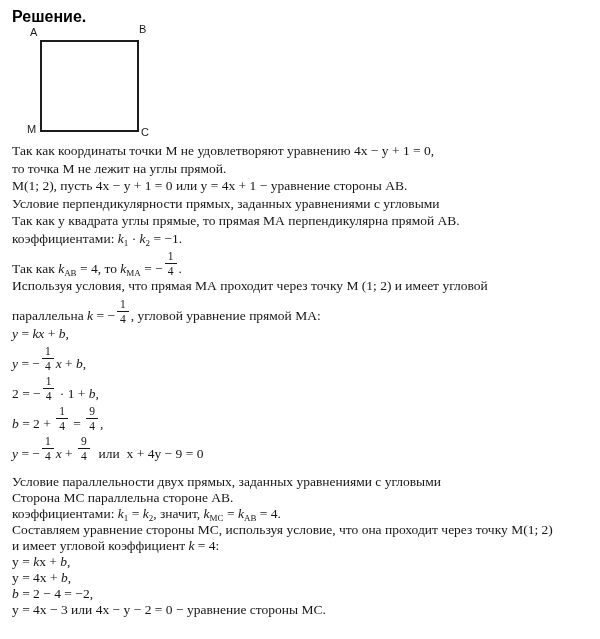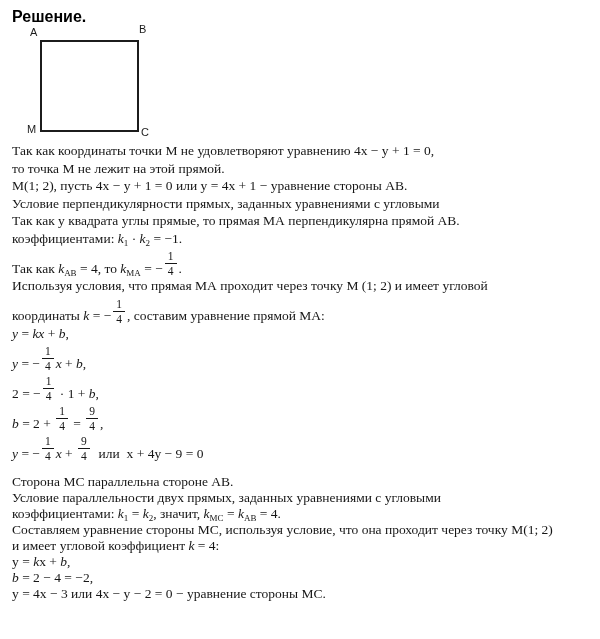--- a/index.html
+++ b/index.html
@@ -50,47 +50,47 @@
     <div class="square"></div>
     <span class="lbl lbl-a">A</span>
     <span class="lbl lbl-b">B</span>
     <span class="lbl lbl-m">M</span>
     <span class="lbl lbl-c">C</span>
   </div>
 
   <div class="content">
     <div class="para1">
         <div class="line"><span class="seg">Так как координаты точки М не удовлетворяют уравнению 4x − y + 1 = 0,</span></div>
-        <div class="line"><span class="seg">то точка М не лежит на этой прямой.</span></div>
+        <div class="line"><span class="seg">то точка М не лежит на углы прямой.</span></div>
         <div class="line"><span class="seg">М(1; 2), пусть 4x − y + 1 = 0 или y = 4x + 1 − уравнение стороны АВ.</span></div>
         <div class="line"><span class="seg">Условие перпендикулярности прямых, заданных уравнениями с угловыми</span></div>
         <div class="line"><span class="seg">Так как у квадрата углы прямые, то прямая МА перпендикулярна прямой АВ.</span></div>
         <div class="line"><span class="seg">коэффициентами: </span><span class="seg"><span class="var">k</span><sub>1</sub></span><span class="seg"> · </span><span class="seg"><span class="var">k</span><sub>2</sub></span><span class="seg"> = −1.</span></div>
         <div class="line frac-line">
           <span class="seg">Так как </span>
           <span class="seg"><span class="var">k</span><sub>АВ</sub></span>
           <span class="seg"> = 4, то </span>
           <span class="seg"><span class="var">k</span><sub>МА</sub></span>
           <span class="seg"> = −</span>
           <span class="frac">
             <span class="num">1</span>
             <span class="den">4</span>
           </span>
           <span class="seg">.</span>
         </div>
         <div class="line"><span class="seg">Используя условия, что прямая МА проходит через точку М (1; 2) и имеет угловой</span></div>
         <div class="line frac-line">
-          <span class="seg">координаты </span>
+          <span class="seg">параллельна </span>
           <span class="seg var">k</span>
           <span class="seg"> = −</span>
           <span class="frac">
             <span class="num">1</span>
             <span class="den">4</span>
           </span>
-          <span class="seg">, составим уравнение прямой МА:</span>
+          <span class="seg">, угловой уравнение прямой МА:</span>
         </div>
         <div class="line"><span class="seg var">y</span><span class="seg"> = </span><span class="seg var">kx</span><span class="seg"> + </span><span class="seg var">b</span><span class="seg">,</span></div>
         <div class="line frac-line">
           <span class="seg var">y</span>
           <span class="seg"> = −</span>
           <span class="frac">
             <span class="num">1</span>
             <span class="den">4</span>
           </span>
           <span class="seg var">x</span>
@@ -137,24 +137,25 @@
           </span>
           <span class="seg">  или  x + </span>
           <span class="seg bold">4y</span>
           <span class="seg"> − </span>
           <span class="seg bold">9</span>
           <span class="seg"> = </span>
           <span class="seg bold">0</span>
         </div>
       </div>
     <div class="para2">
+        <div class="line"><span class="seg">Условие параллельности двух прямых, заданных уравнениями с угловыми</span></div>
         <div class="line"><span class="seg">Сторона МС параллельна стороне АВ.</span></div>
-        <div class="line"><span class="seg">Условие параллельности двух прямых, заданных уравнениями с угловыми</span></div>
         <div class="line"><span class="seg">коэффициентами: </span><span class="seg"><span class="var">k</span><sub>1</sub></span><span class="seg"> = </span><span class="seg"><span class="var">k</span><sub>2</sub></span><span class="seg">, значит, </span><span class="seg"><span class="var">k</span><sub>МС</sub></span><span class="seg"> = </span><span class="seg"><span class="var">k</span><sub>АВ</sub></span><span class="seg"> = 4.</span></div>
         <div class="line"><span class="seg">Составляем уравнение стороны МС, используя условие, что она проходит через точку М(1; 2)</span></div>
         <div class="line"><span class="seg">и имеет угловой коэффициент </span><span class="seg var">k</span><span class="seg"> = 4:</span></div>
         <div class="line"><span class="seg">y = </span><span class="seg var">k</span><span class="seg">x + </span><span class="seg var">b</span><span class="seg">,</span></div>
+        <div class="line"><span class="seg">y = 4x + </span><span class="seg var">b</span><span class="seg">,</span></div>
         <div class="line"><span class="seg var">b</span><span class="seg"> = 2 − 4 = −2,</span></div>
         <div class="line"><span class="seg">y = 4x − 3 или </span><span class="seg bold">4x</span><span class="seg"> − y − </span><span class="seg bold">2</span><span class="seg"> = </span><span class="seg bold">0</span><span class="seg"> − уравнение стороны МС.</span></div>
       </div>
   </div>
 
 </div>
 
 </body></html>

